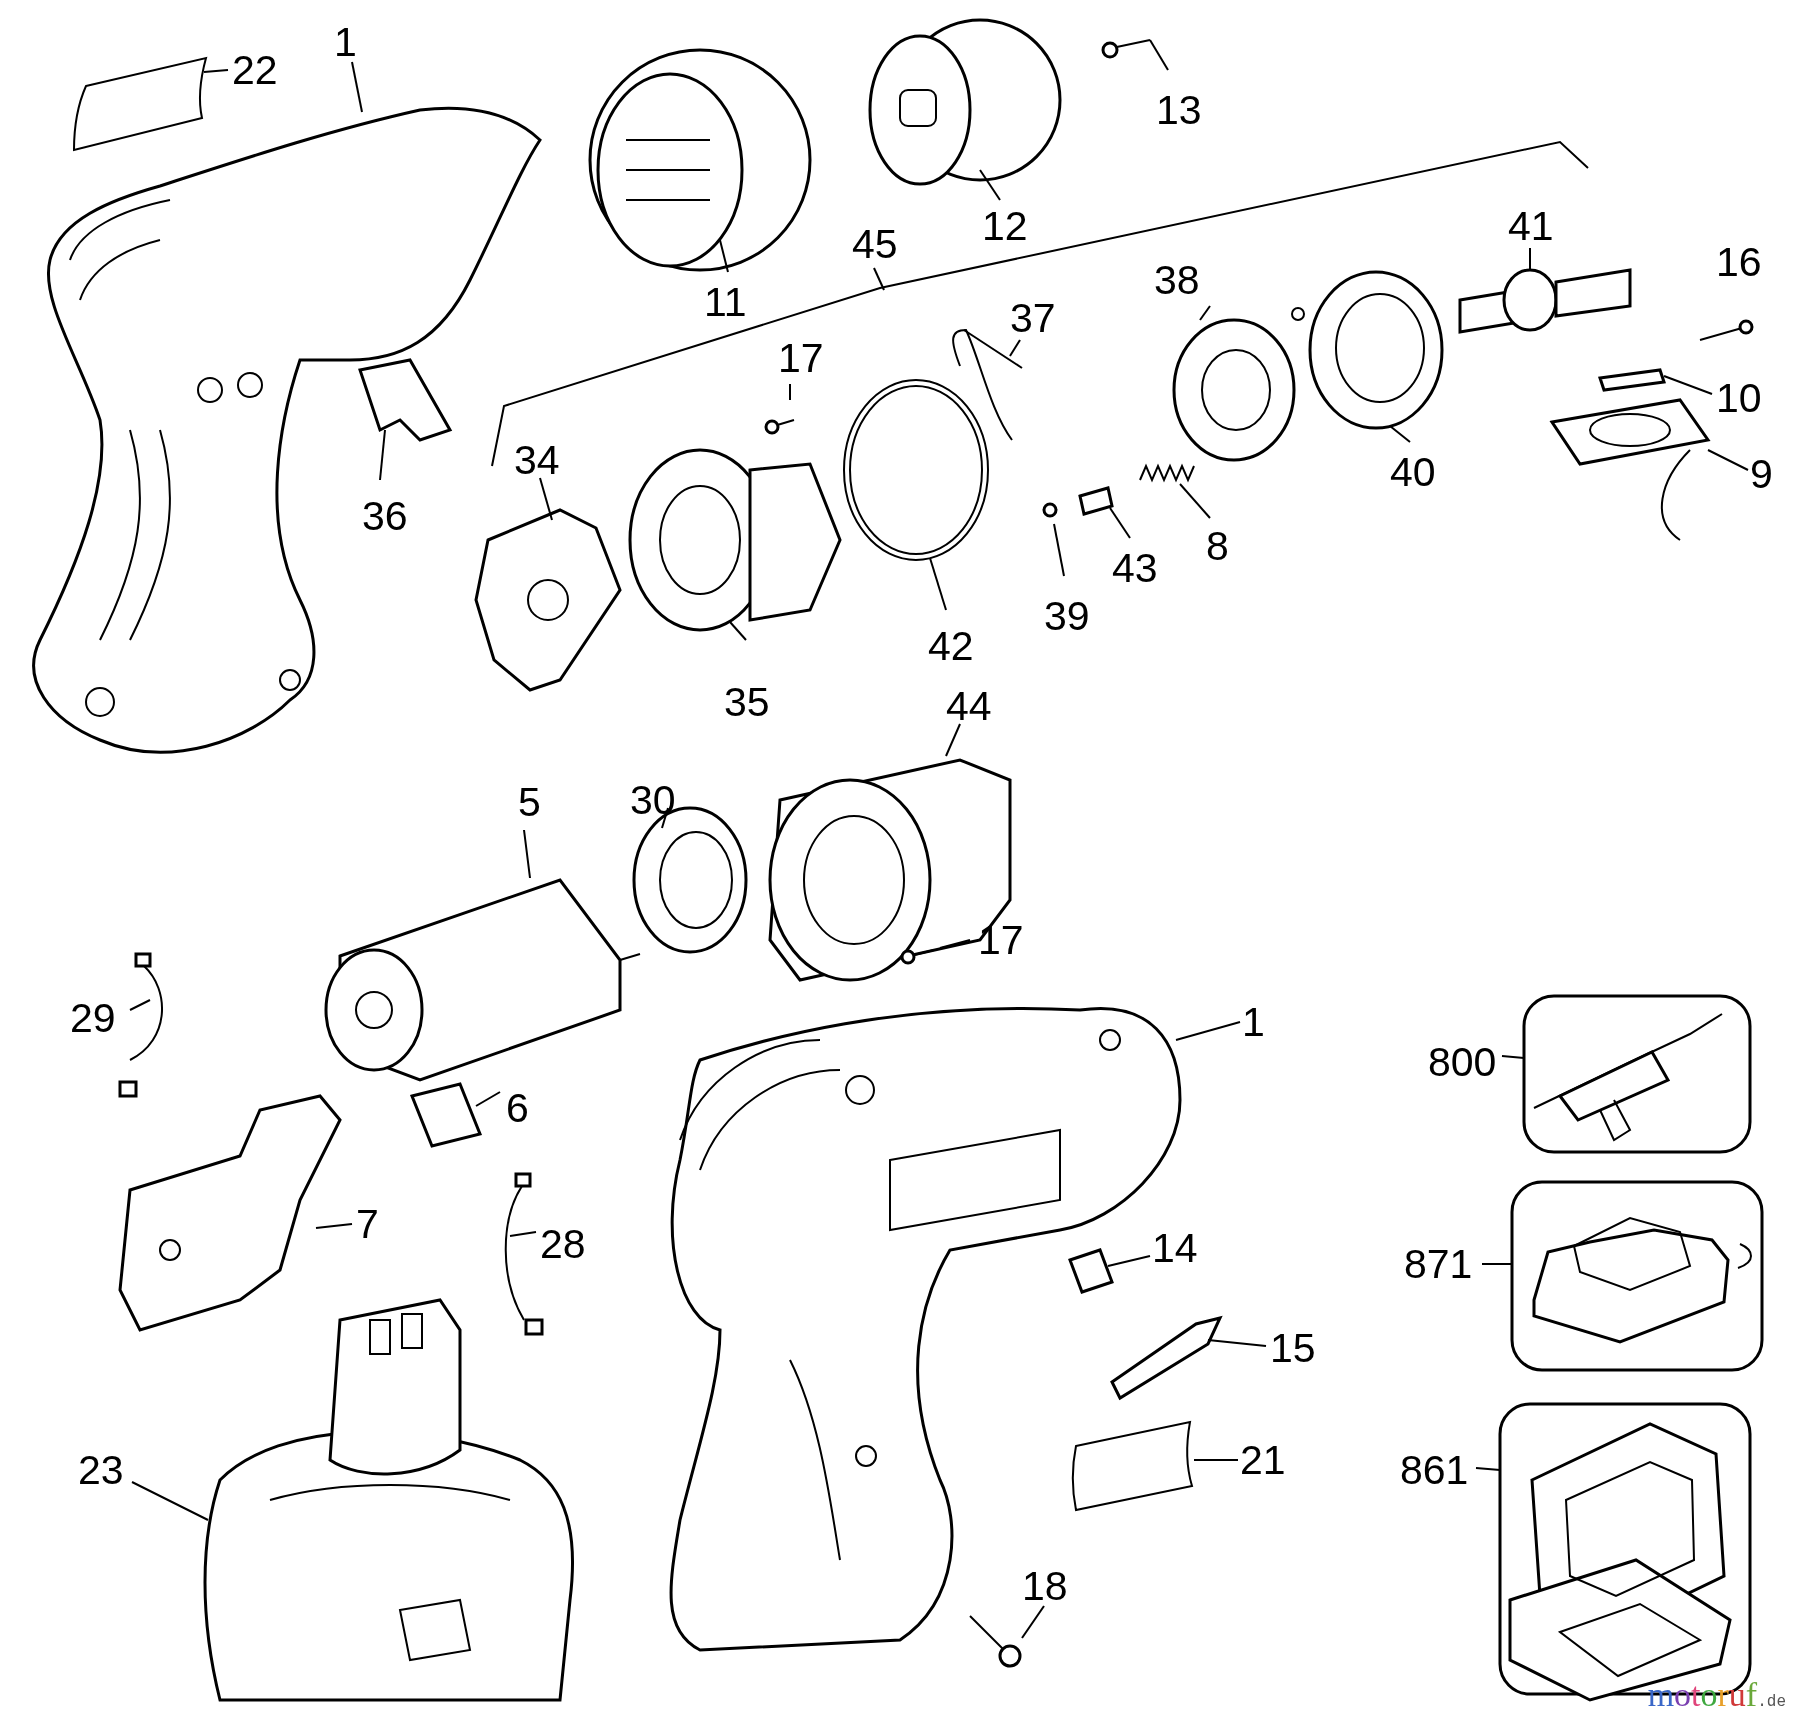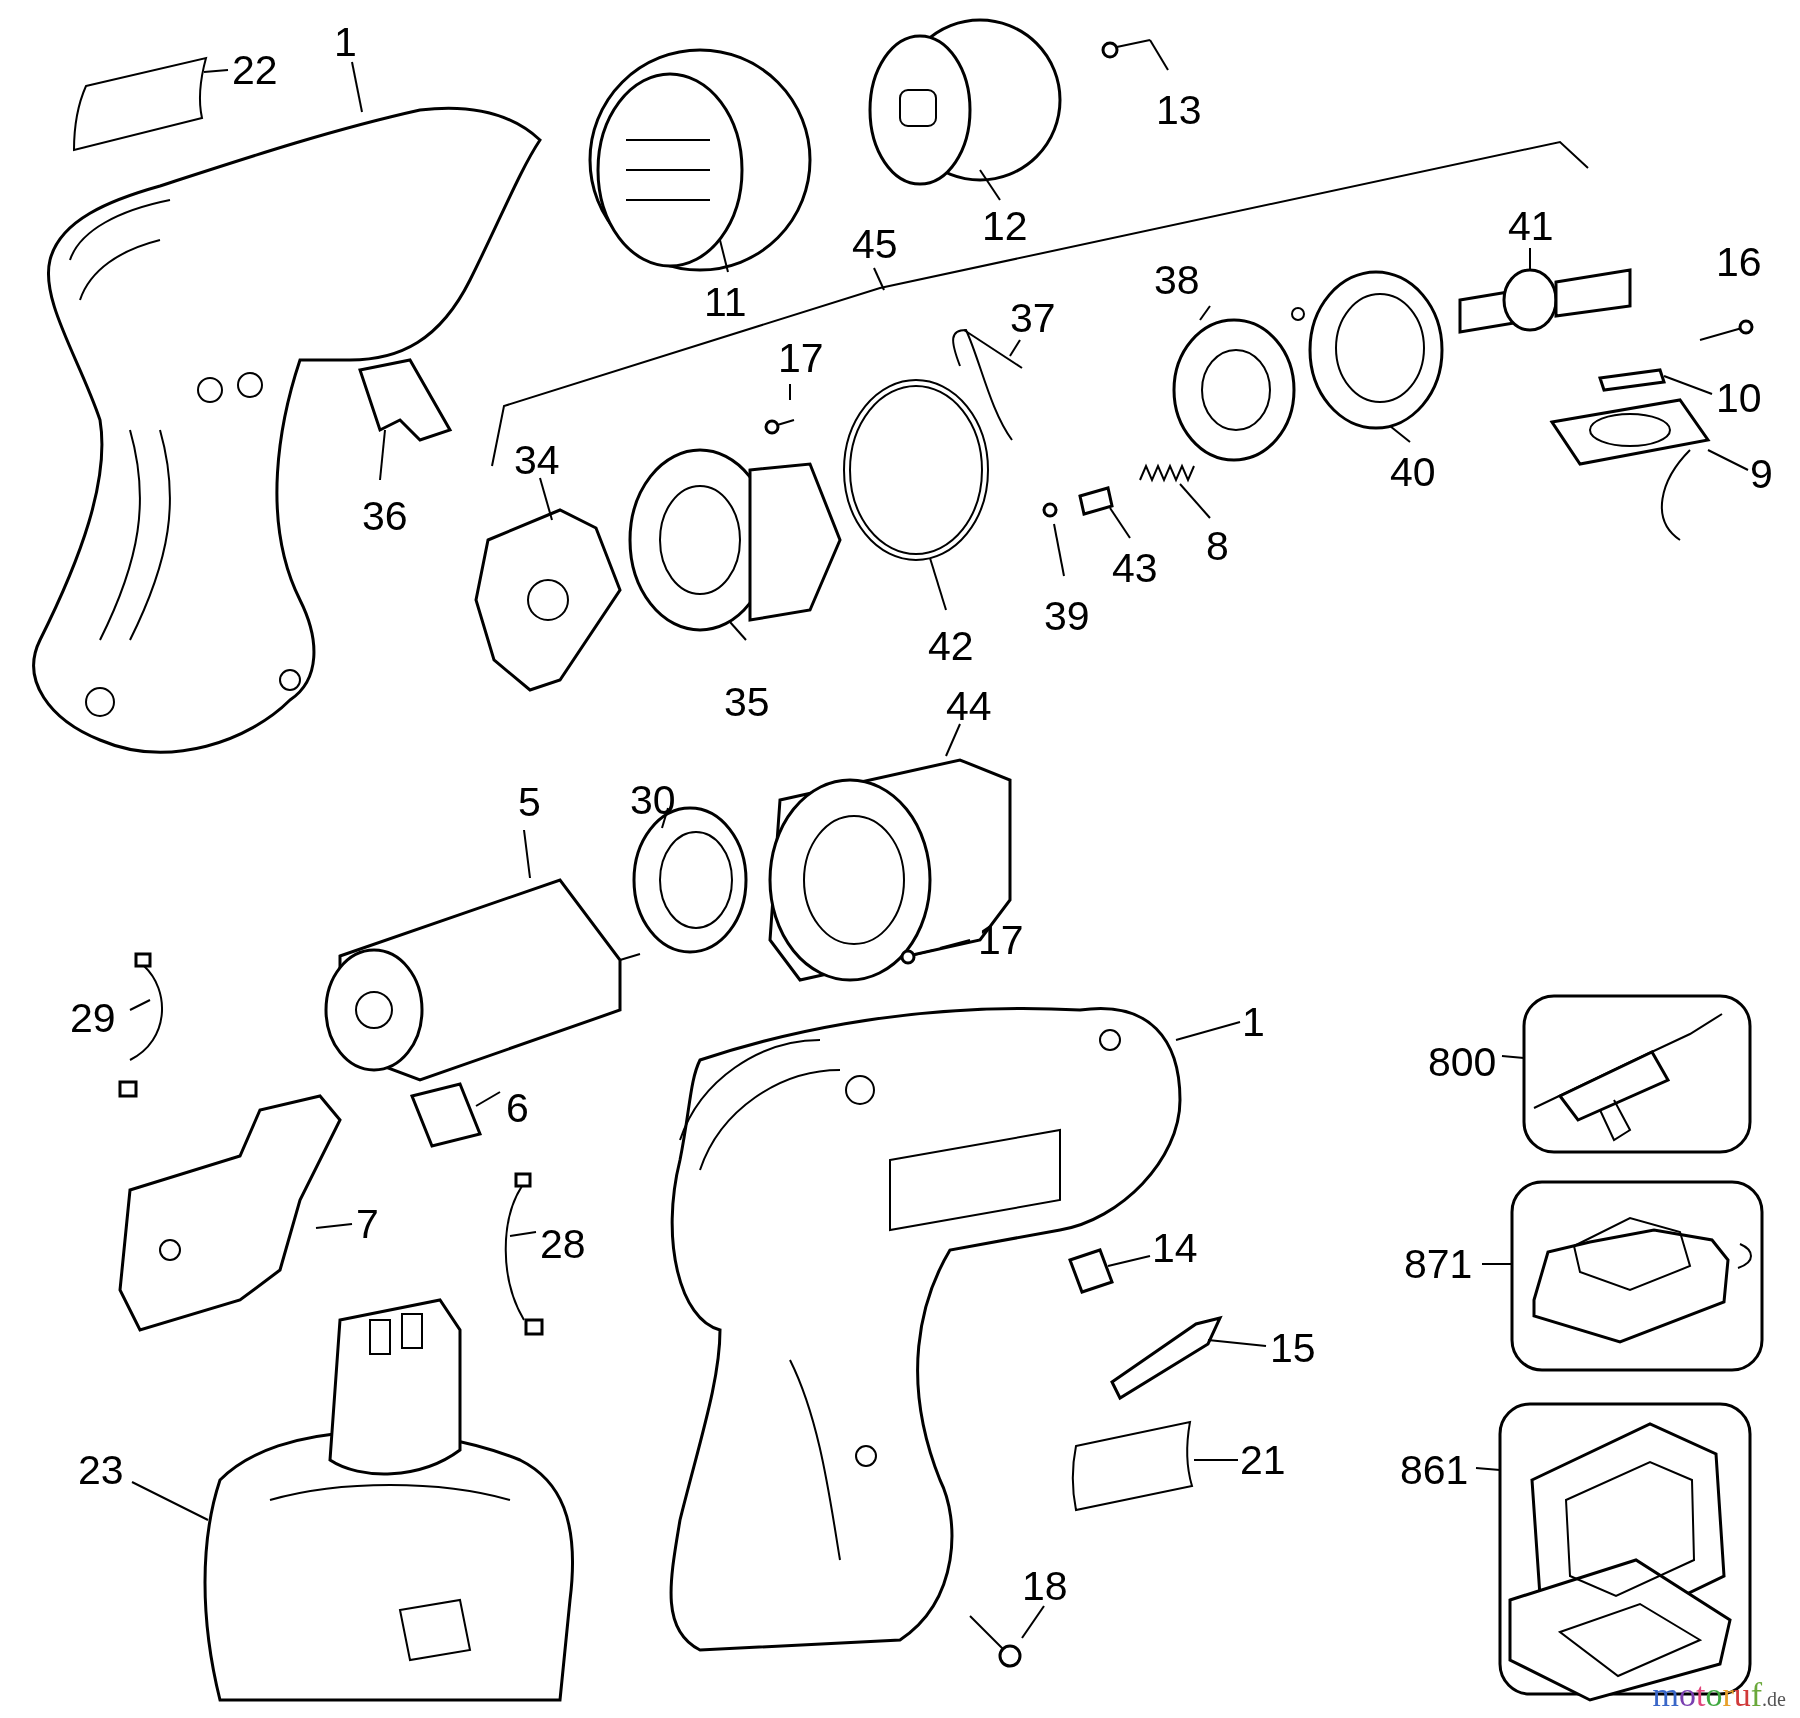--- a/index.html
+++ b/index.html
@@ -4,21 +4,21 @@
 <style>
   html,body{margin:0;padding:0;background:#fff;}
   body{width:1800px;height:1718px;position:relative;overflow:hidden;font-family:"Liberation Sans","DejaVu Sans",sans-serif;}
   #canvas{position:absolute;left:0;top:0;width:1800px;height:1718px;}
   .lbl{font-family:"Liberation Sans",sans-serif;font-size:41px;fill:#000;}
   .part{fill:#fff;stroke:#000;stroke-width:3;}
   .thin{fill:none;stroke:#000;stroke-width:2;}
   .lead{fill:none;stroke:#000;stroke-width:2;}
   .kitbox{fill:#fff;stroke:#000;stroke-width:3;}
   #watermark{position:absolute;right:14px;bottom:4px;font-family:"Liberation Serif",serif;font-size:34px;letter-spacing:0px;}
-  #watermark .de{font-size:20px;color:#555;font-family:Liberation Serif, serif;margin-top:11px;}
+  #watermark .de{font-size:16px;color:#555;font-family:Liberation Mono, monospace;margin-top:11px;}
 </style>
 </head>
 <body>
 
 <svg id="canvas" viewBox="0 0 1800 1718">
 
   <g>
     <path class="thin" d="M86,86 L206,58 C200,80 198,100 202,118 L74,150 C74,126 78,104 86,86 Z"></path>
     <line class="lead" x1="204" y1="72" x2="228" y2="70"></line>
     <text class="lbl" x="232" y="84">22</text>

